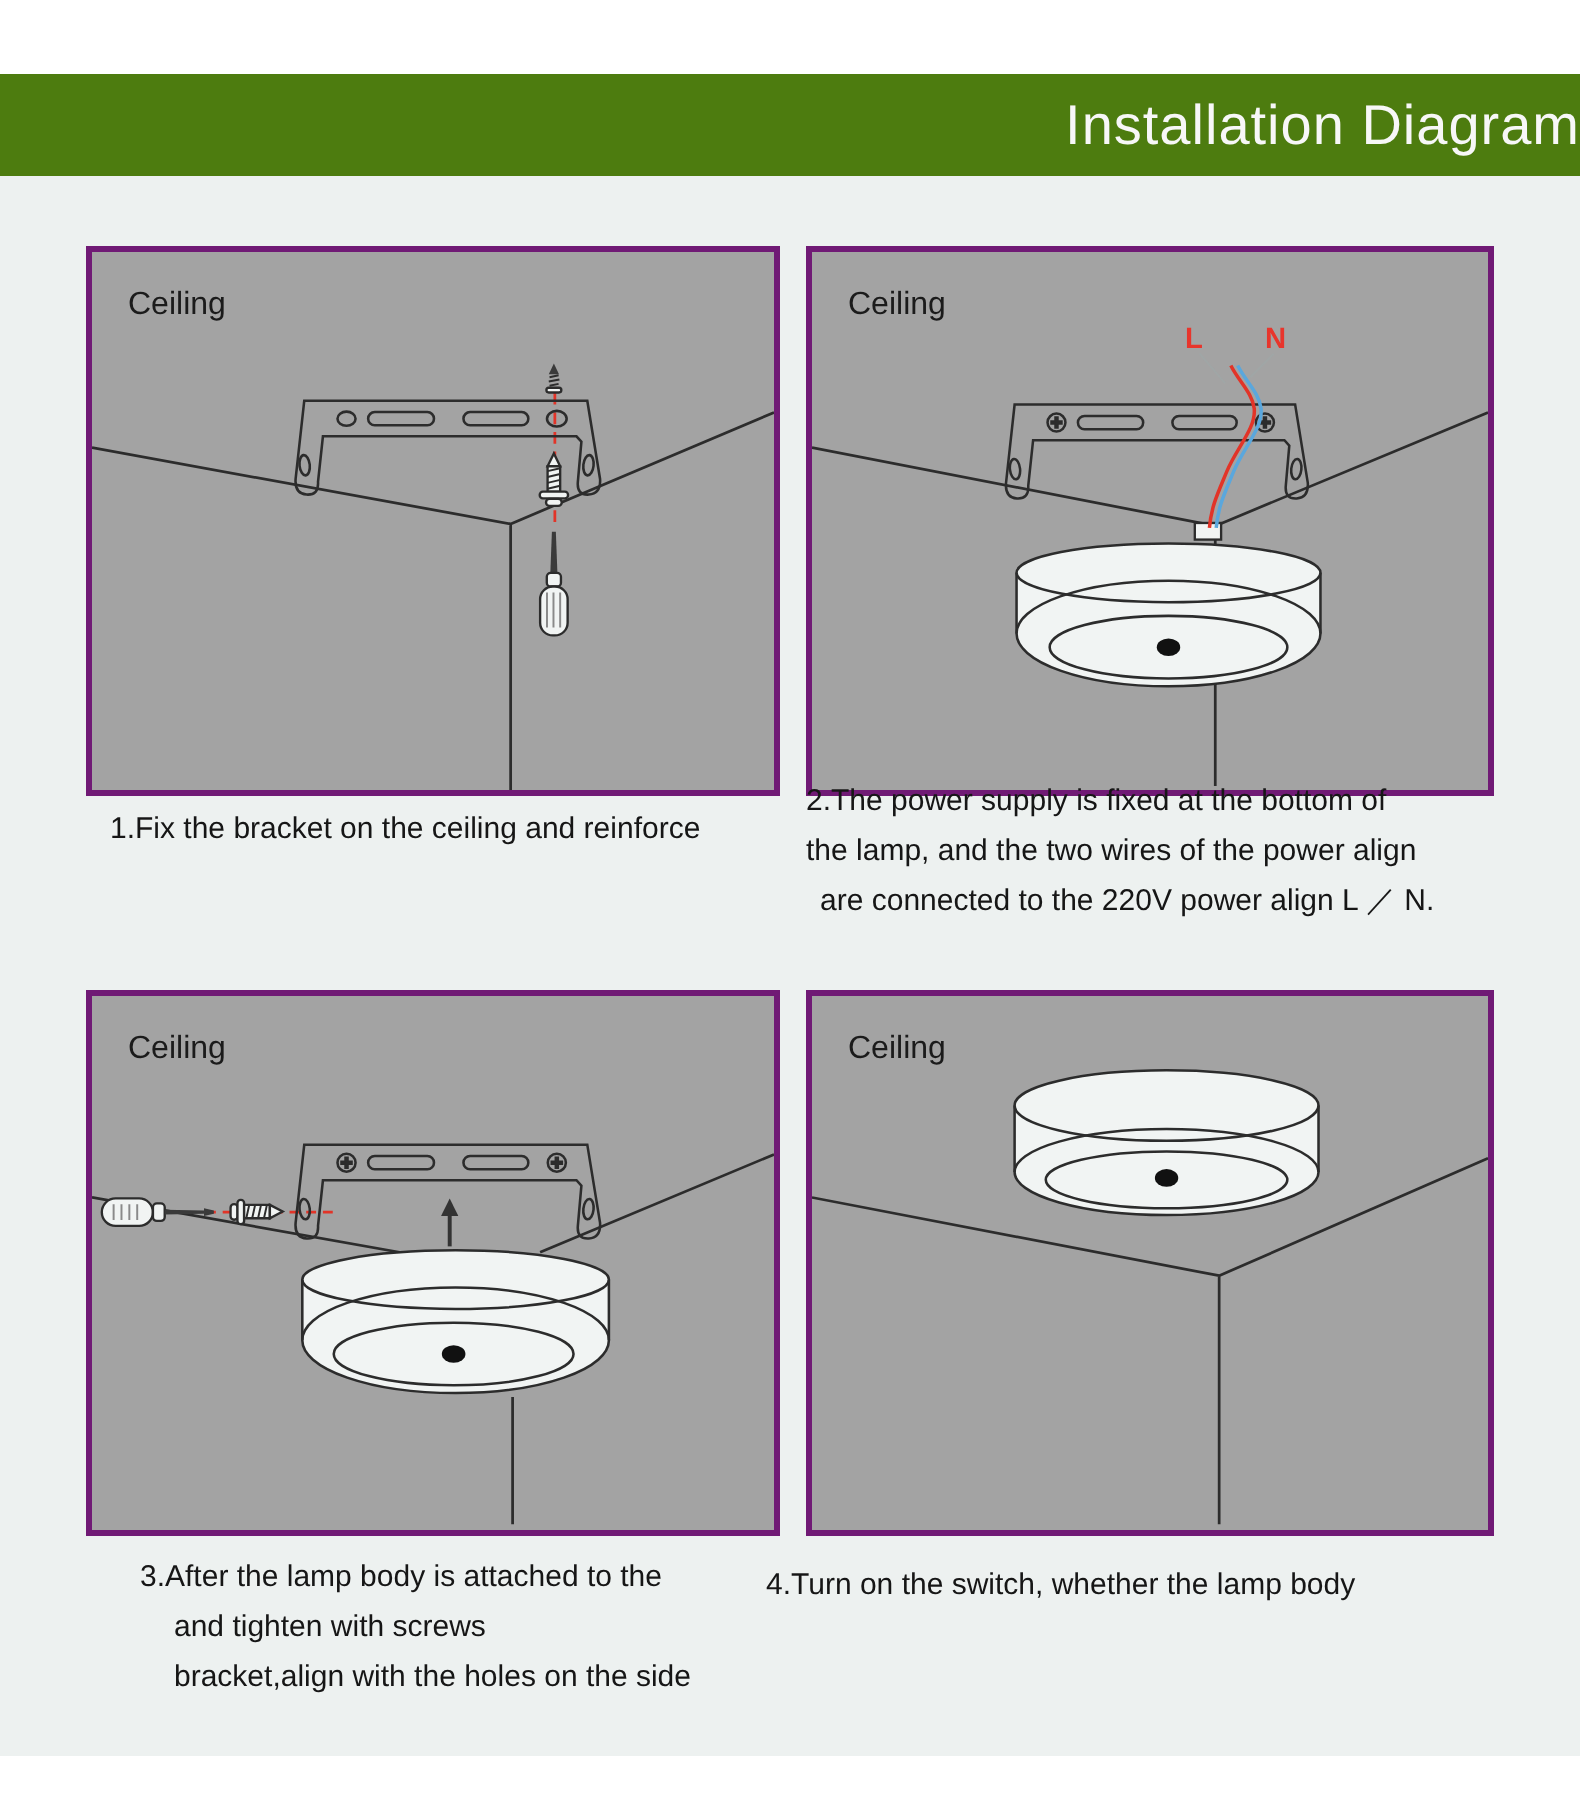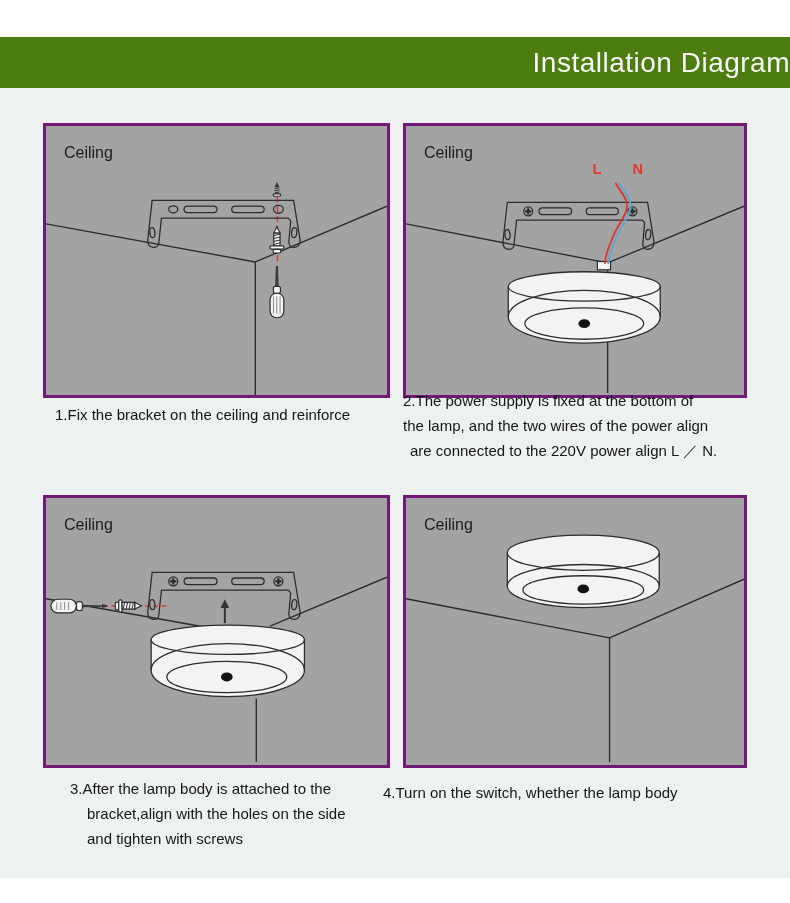--- a/index.html
+++ b/index.html
@@ -221,21 +221,21 @@
   </div>
 
   <div class="caption" id="caption-2">
     <div>2.The power supply is fixed at the bottom of</div>
     <div>the lamp, and the two wires of the power align</div>
     <div class="in-sm">are connected to the 220V power align L ／ N.</div>
   </div>
 
   <div class="caption" id="caption-3">
     <div>3.After the lamp body is attached to the</div>
+    <div class="in">and tighten with screws</div>
     <div class="in">bracket,align with the holes on the side</div>
-    <div class="in">and tighten with screws</div>
   </div>
 
   <div class="caption" id="caption-4">
     <div>4.Turn on the switch, whether the lamp body</div>
   </div>
 
 </div>
 
 </body></html>

